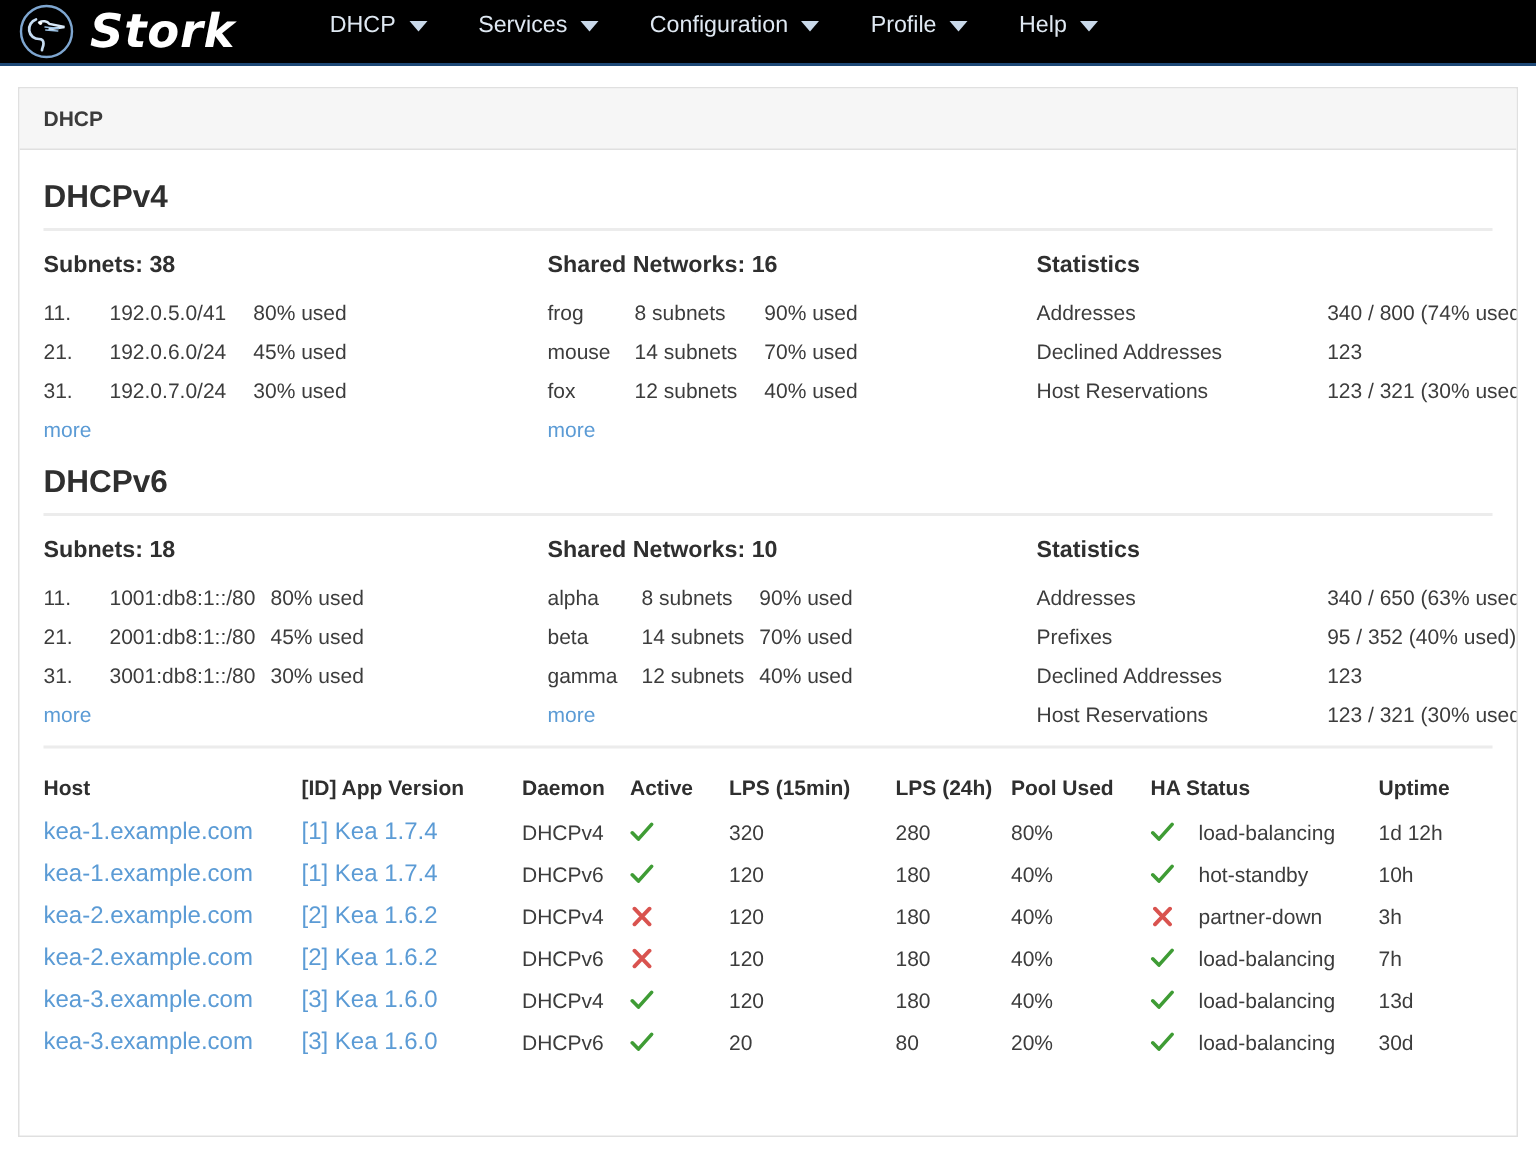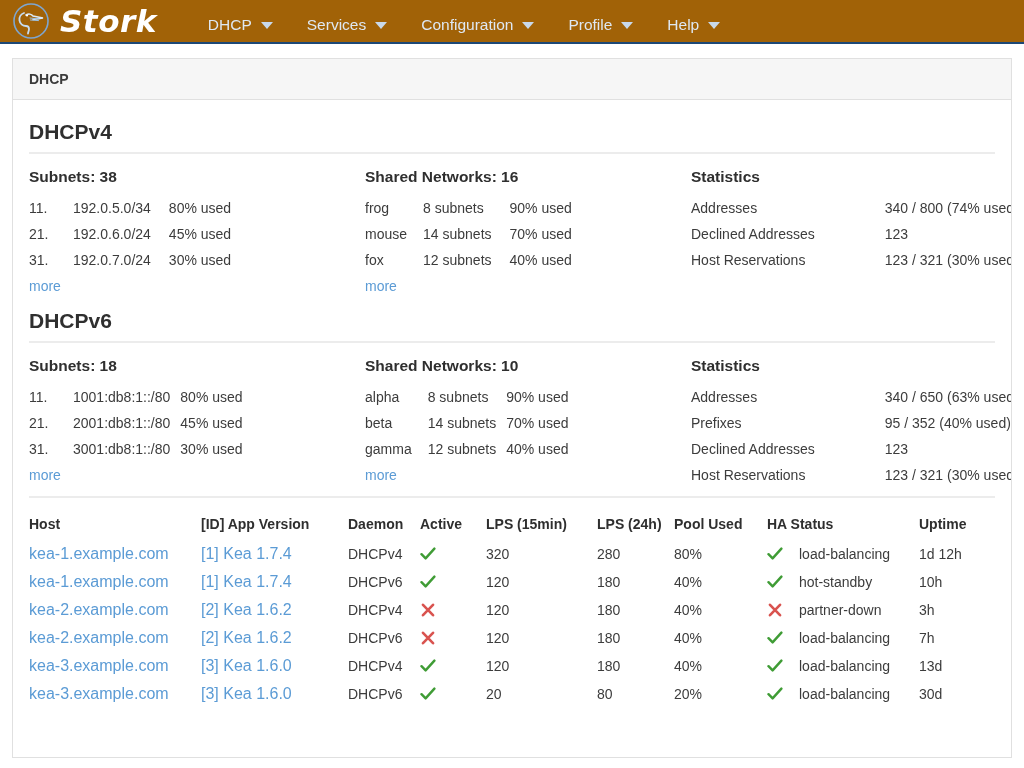--- a/index.html
+++ b/index.html
@@ -9,25 +9,26 @@
     width: 1024px; height: 768px;
     background: #ffffff;
     font-family: "Liberation Sans", "DejaVu Sans", sans-serif;
     color: #333333;
     overflow: hidden;
   }
 
   
   .navbar {
     height: 44px;
-    background: #a16207;
+    background: #000000;
     display: flex;
-    align-items: flex-end;
+    align-items: flex-start;
     padding: 0 0 0 10px;
     border-bottom: 2px solid #1d4876;
+    gap: 12px;
   }
   .brand {
     display: flex;
     align-items: center;
     gap: 8px;
     margin-right: 34px;
   }
   .brand-logo { width: 42px; height: 42px; flex: 0 0 42px; }
   .brand-text {
     color: #ffffff;
@@ -218,21 +219,21 @@
     <div class="section-title">DHCPv4</div>
     <hr class="section-rule">
 
     <div class="cols">
       <div class="col-subnets">
         <div class="col-title">Subnets: 38</div>
         <table class="plain">
           <tbody>
               <tr>
             <td class="idx">11.</td>
-            <td class="cell-pad">192.0.5.0/34</td>
+            <td class="cell-pad">192.0.5.0/41</td>
             <td>80% used</td>
           </tr>
           <tr>
             <td class="idx">21.</td>
             <td class="cell-pad">192.0.6.0/24</td>
             <td>45% used</td>
           </tr>
           <tr>
             <td class="idx">31.</td>
             <td class="cell-pad">192.0.7.0/24</td>

